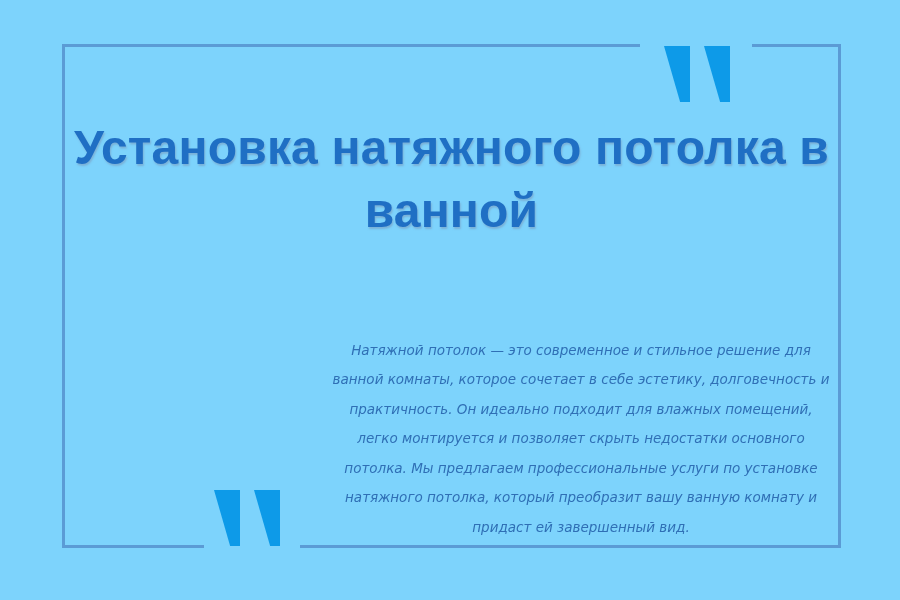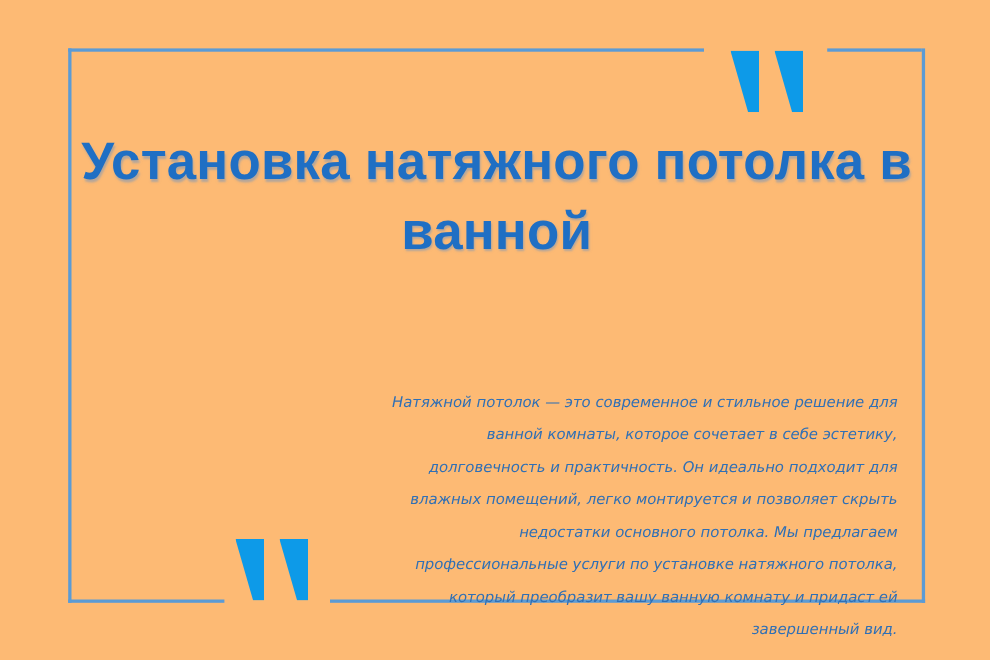--- a/index.html
+++ b/index.html
@@ -11,21 +11,21 @@
     height: 600px;
     background: #f2f4f7;
     font-family: "Liberation Sans", sans-serif;
     overflow: hidden;
   }
 
   .slide {
     position: relative;
     width: 900px;
     height: 600px;
-    background: #fdba74;
+    background: #7dd3fc;
   }
 
   
   .frame-top {
     position: absolute;
     left: 62px;
     top: 44px;
     width: 578px;
     height: 0;
     border-top: 3px solid #5b9bd5;
@@ -117,27 +117,27 @@
     text-shadow: 1px 2px 2px rgba(120, 150, 185, 0.55);
   }
 
   .body-block {
     position: absolute;
     left: 330px;
     top: 336px;
     width: 502px;
   }
   .body-text {
-    margin: 16px;
+    margin: 0;
     font-family: "DejaVu Sans", sans-serif;
     font-style: italic;
     font-size: 13.5px;
     line-height: 2.18;
     color: #2f6fb5;
-    text-align: right;
+    text-align: center;
   }
 </style>
 </head>
 <body>
 
 <div class="slide">
 
   <div class="frame-top"></div>
   <div class="frame-top-right"></div>
   <div class="frame-right"></div>

